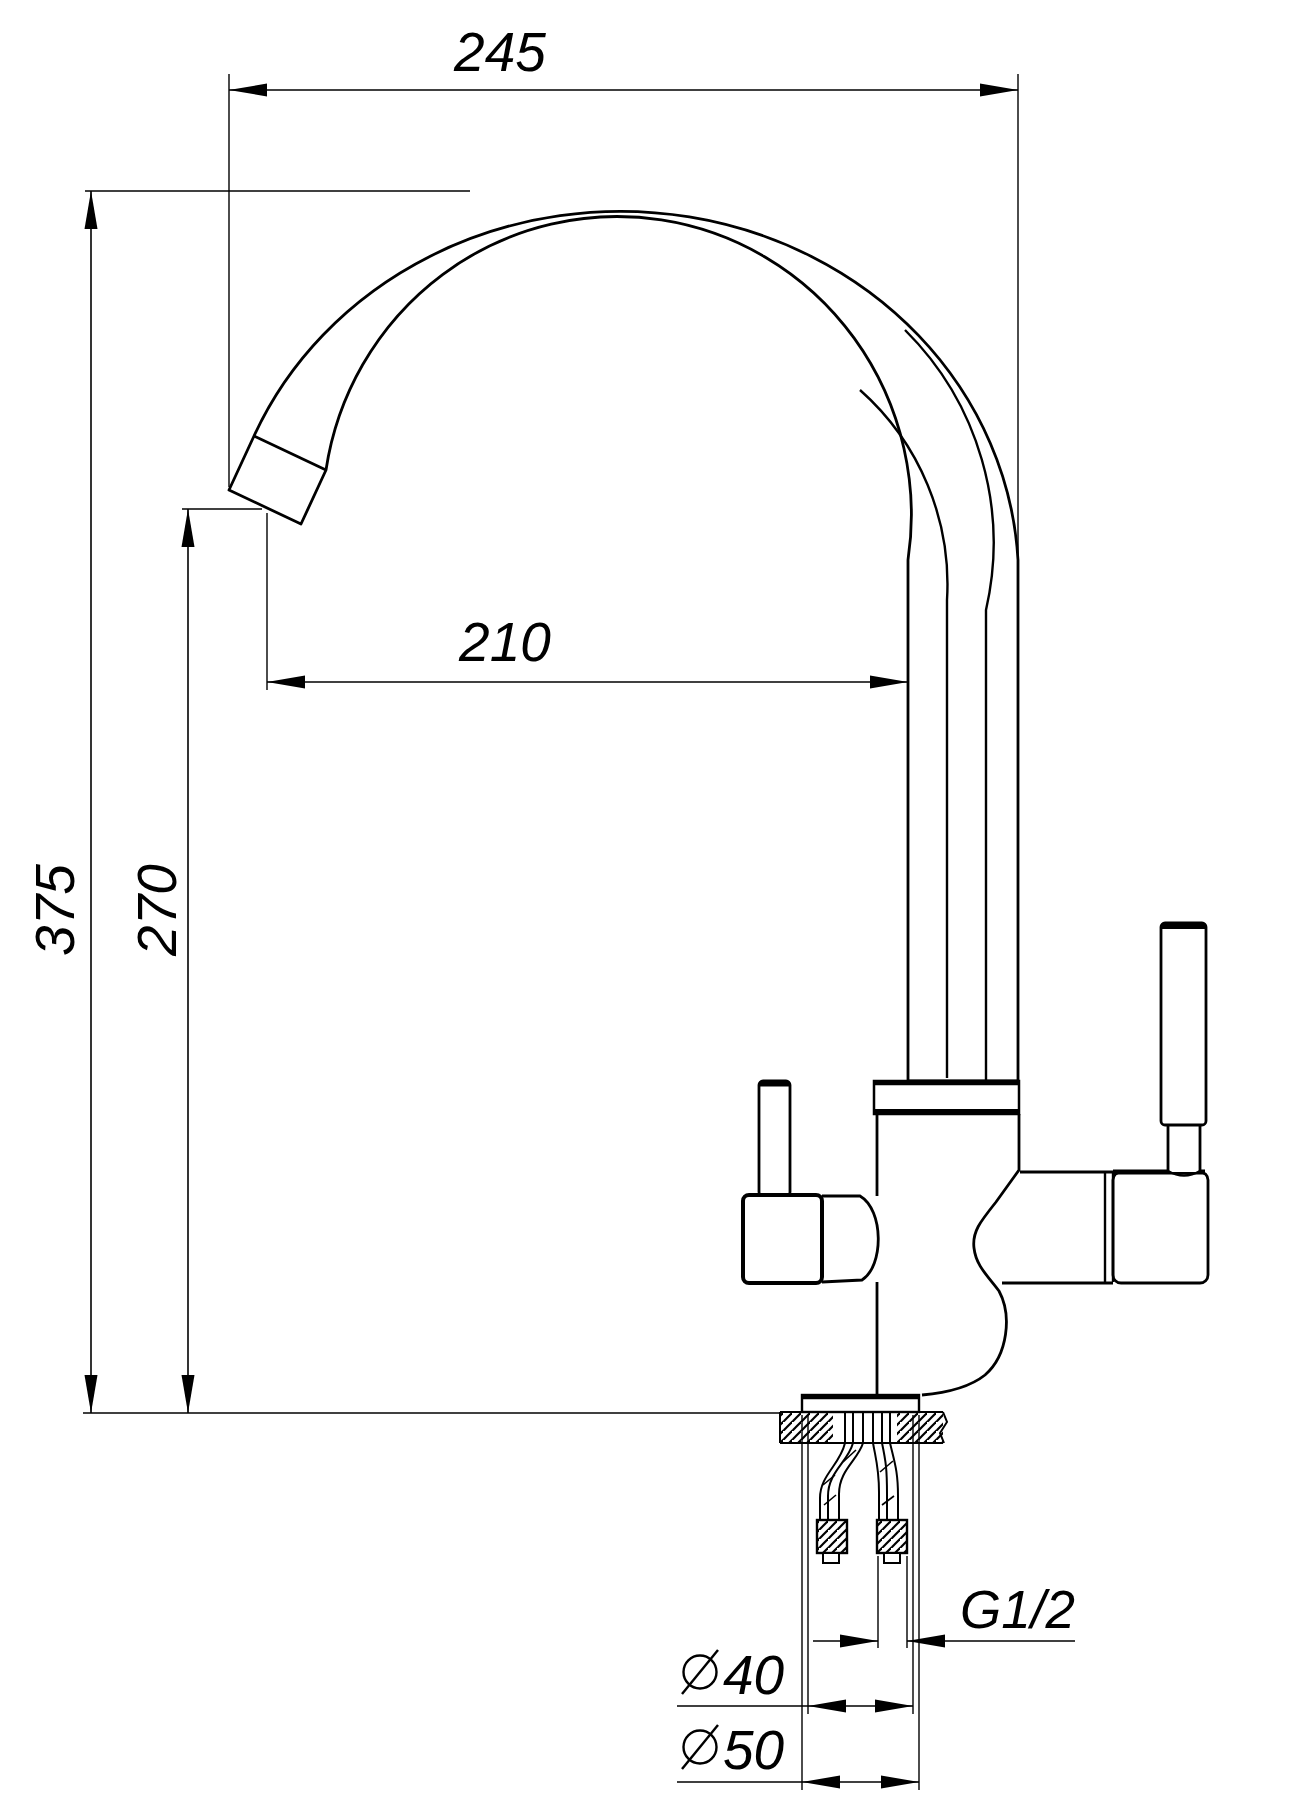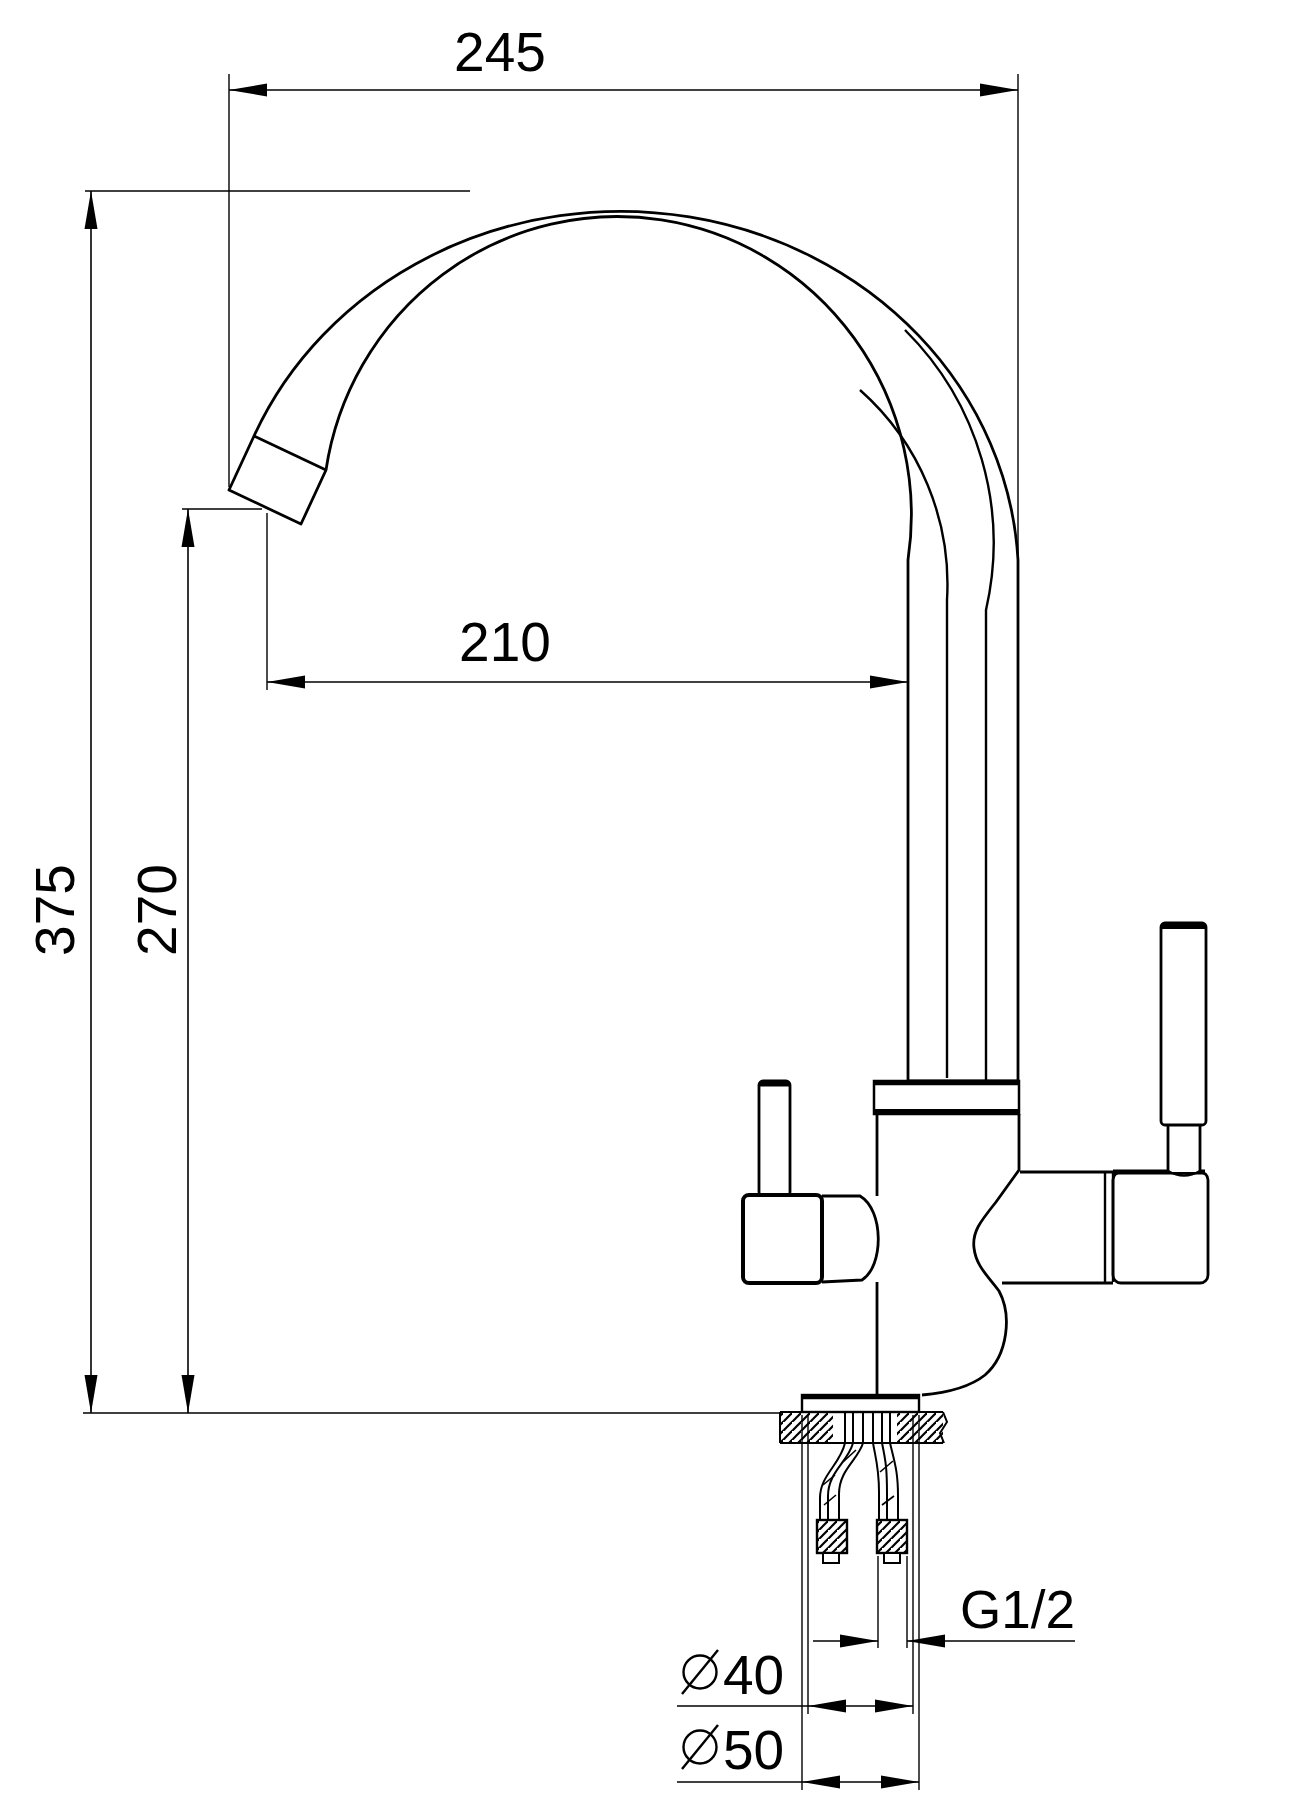--- a/index.html
+++ b/index.html
@@ -6,20 +6,21 @@
     margin: 0;
     padding: 0;
     background: #ffffff;
   }
   #stage {
     position: relative;
     width: 1296px;
     height: 1800px;
     background: #ffffff;
     overflow: hidden;
+    font-style: italic;
   }
   svg { display: block; }
   text {
     font-family: "Liberation Sans", "DejaVu Sans", sans-serif;
     fill: #000000;
   }
   .dim-num { font-size: 55px; }
   .dim-thread { font-size: 53px; }
 </style>
 </head>

